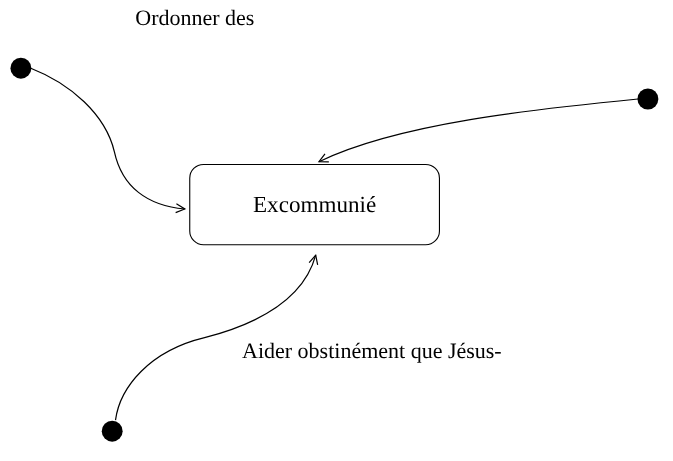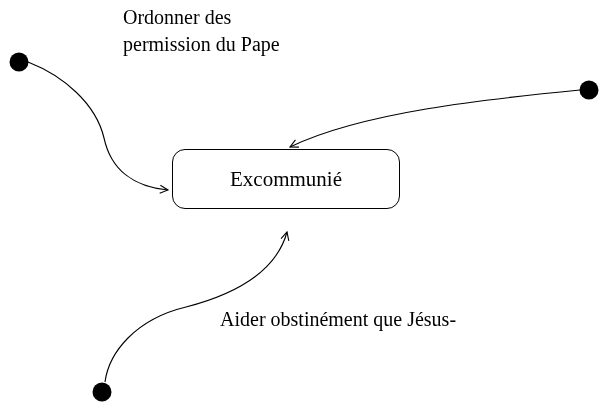--- a/index.html
+++ b/index.html
@@ -17,21 +17,21 @@
   .diagram-svg {
     position: absolute;
     left: 0;
     top: 0;
   }
   .state-box {
     position: absolute;
     left: 172px;
     top: 149px;
     width: 228px;
-    height: 60px;
+    height: 74px;
     border: 1.5px solid #000000;
     border-radius: 13px;
     background: #ffffff;
     display: flex;
     align-items: center;
     justify-content: center;
   }
   .state-label {
     font-size: 21px;
     color: #000000;
@@ -70,21 +70,20 @@
     <path d="M 580 90 C 488 99 362 112 290 147" fill="none" stroke="#000000" stroke-width="1.1" marker-end="url(#arrow)"></path>
     <path d="M 105 382 C 109 352 136 319 186 307 C 240 293 277 269 287 232" fill="none" stroke="#000000" stroke-width="1.1" marker-end="url(#arrow)"></path>
   </svg>
 
   <div class="state-box">
     <span class="state-label">Excommunié</span>
   </div>
 
   <div class="annotation ann-ordain">
     <span>Ordonner des</span>
-    <span>permission du Pape</span>
   </div>
 
   <div class="annotation ann-abortion">
   </div>
 
   <div class="annotation ann-mower">
     <span>Aider obstinément que Jésus-</span>
   </div>
 
 </div>

